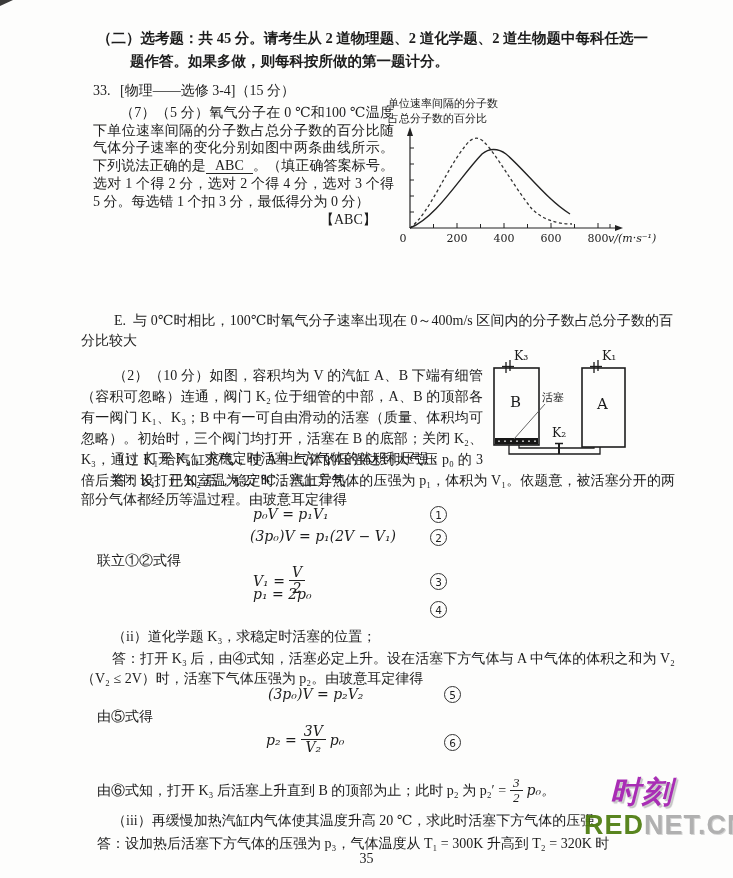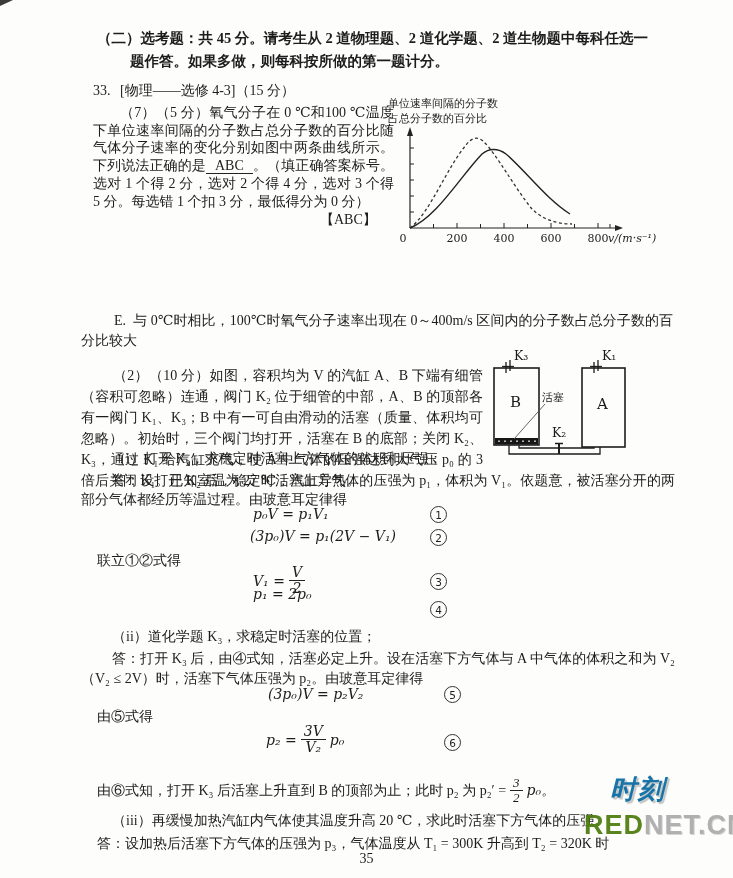--- a/index.html
+++ b/index.html
@@ -21,21 +21,21 @@
   .frac .nu{display:block;border-bottom:1px solid #222;padding:0 3px;}
   .frac .de{display:block;padding:0 3px;}
   .figtext{font-size:11px;fill:#222;}
   .ticklabel{font-size:11px;fill:#222;font-family:"DejaVu Serif",serif;}
   .axis{stroke:#222;stroke-width:1.2;}
   .tick{stroke:#222;stroke-width:1;}
   .cyl{fill:none;stroke:#1d1d1d;stroke-width:1.6;}
   .pipe{fill:none;stroke:#1d1d1d;stroke-width:1.3;}
   .valve{stroke:#1d1d1d;stroke-width:1.3;}
   .dlabel{fill:#1a1a1a;font-family:"DejaVu Serif",serif;}
-  .wm-brand{font-size:26px;font-weight:bold;font-style:italic;color:#0369a1;
+  .wm-brand{font-size:30px;font-weight:bold;font-style:italic;color:#a21caf;
             text-shadow:1px 1px 0 #c9c9c9,2px 2px 1px #bdbdbd;letter-spacing:2px;opacity:.92;}
   .wm-row{font-size:27px;font-weight:bold;letter-spacing:1px;opacity:.93;
           font-family:"Liberation Sans","DejaVu Sans",sans-serif;}
   .wm-gray{color:#ababab;text-shadow:1px 1px 0 #d2d2d2;}
   .corner-mark{position:absolute;left:0;top:0;width:13px;height:6px;background:#3a3a3a;
                clip-path:polygon(0 0,100% 0,0 100%);}
   .pagenum{position:absolute;left:0;top:851px;width:733px;text-align:center;font-size:14px;}
 </style>
 </head>
 <body>
@@ -44,21 +44,21 @@
 
   <div class="corner-mark"></div>
 
   <div class="abs b" style="left:97px;top:27px;width:560px;font-size:14.5px;line-height:23px;">
     <div>（二）选考题：共 45 分。请考生从 2 道物理题、2 道化学题、2 道生物题中每科任选一</div>
     <div style="padding-left:33px;">题作答。如果多做，则每科按所做的第一题计分。</div>
   </div>
 
   <div class="abs fs14" style="left:93px;top:82px;">
     <span>33.</span>
-    <span style="margin-left:6px;">[物理——选修 4-3]（15 分）</span>
+    <span style="margin-left:6px;">[物理——选修 3-4]（15 分）</span>
   </div>
 
   <div class="abs j fs14" style="left:93px;top:104px;width:301px;line-height:17.7px;text-indent:27px;">
     <span>（7）（5 分）氧气分子在 0 ℃和100 ℃温度下单位速率间隔的分子数占总分子数的百分比随气体分子速率的变化分别如图中两条曲线所示。下列说法正确的是</span><span class="blank">ABC</span><span>。（填正确答案标号。选对 1 个得 2 分，选对 2 个得 4 分，选对 3 个得 5 分。每选错 1 个扣 3 分，最低得分为 0 分）</span>
   </div>
   <div class="abs fs14" style="left:320px;top:211px;">【ABC】</div>
 
   <svg class="abs" style="left:386px;top:93px;" width="272" height="152" viewBox="0 0 272 152">
     <text x="2" y="14" class="figtext">单位速率间隔的分子数</text>
     <text x="2" y="29" class="figtext">占总分子数的百分比</text>

